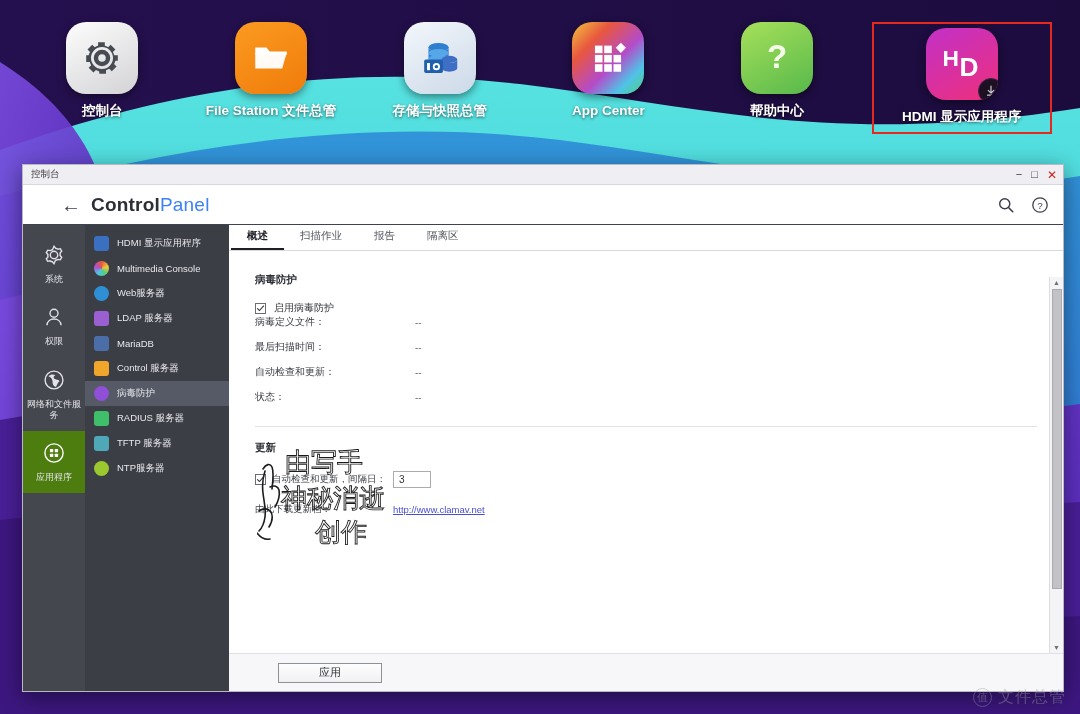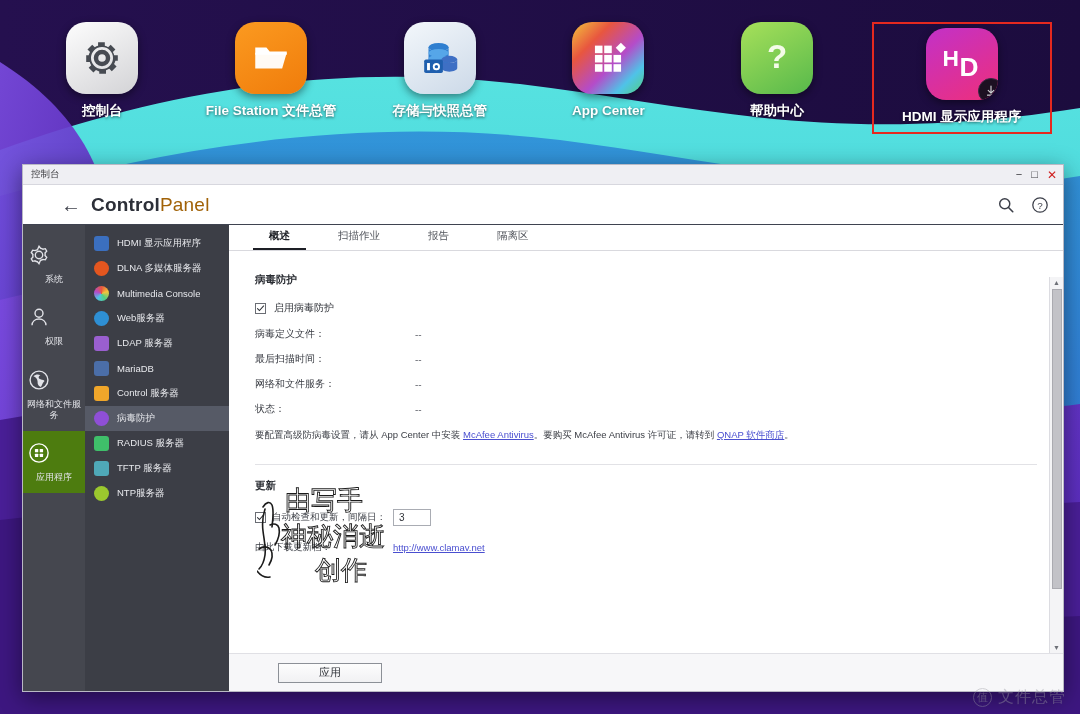--- a/index.html
+++ b/index.html
@@ -86,34 +86,34 @@
   .tb-btn.close { color: #cf2020; font-weight: bold; font-size: 12px; }
 
   #appheader {
     height: 40px; background: #fff;
     border-bottom: 1px solid #3f4350;
     display: flex; align-items: center; padding: 0 14px 0 38px;
     flex: none; position: relative;
   }
   #back-arrow { font-size: 20px; color: #3c3f49; margin-right: 10px; cursor: pointer; line-height: 1; }
   #app-title { font-size: 19px; color: #2c2f38; font-weight: normal; letter-spacing: .2px; }
-  #app-title .light { color: #a16207; }
+  #app-title .light { color: #3b82f6; }
   .header-actions { margin-left: auto; display: flex; align-items: center; gap: 16px; }
   .hdr-ico { width: 18px; height: 18px; cursor: pointer; }
 
   #body-row { flex: 1; display: flex; min-height: 0; }
 
   
   #rail {
     width: 62px; background: #45474f; flex: none;
     display: flex; flex-direction: column; padding-top: 8px;
   }
   .rail-item {
     padding: 9px 3px 10px 3px; display: flex; flex-direction: column;
-    gap: 6px; cursor: pointer;
+    align-items: center; gap: 6px; cursor: pointer;
   }
   .rail-item.active { background: #4d7c0f; }
   .rail-label { color: #e2e3e8; font-size: 9px; text-align: center; line-height: 1.25; }
   .rail-ico { width: 26px; height: 26px; }
 
   
   #applist {
     width: 144px; background: #3c3e46; flex: none;
     padding-top: 6px; overflow: hidden;
   }
@@ -122,33 +122,33 @@
     padding: 5px 6px 5px 9px; cursor: pointer; height: 25px;
   }
   .app-item.active { background: #565a66; }
   .app-dot { width: 15px; height: 15px; border-radius: 3px; flex: none; }
   .app-name { color: #e7e8ec; font-size: 9.5px; white-space: nowrap; overflow: hidden; }
 
   
   #content { flex: 1; background: #fff; display: flex; flex-direction: column; min-width: 0; position: relative; }
   #tabbar {
     height: 26px; border-bottom: 1px solid #d9d9de;
-    display: flex; align-items: flex-end; padding-left: 24px; gap: 16px; flex: none;
+    display: flex; align-items: flex-end; padding-left: 2px; gap: 0; flex: none;
   }
   .tab {
     font-size: 10.5px; color: #55585f; padding: 0 16px 5px 16px;
     cursor: pointer; border-bottom: 2px solid transparent;
   }
   .tab.active { color: #1d1f25; border-bottom-color: #1d1f25; font-weight: bold; }
 
   #scrollarea { flex: 1; position: relative; overflow: hidden; background: #fff; }
   #pane { padding: 22px 26px 0 26px; position: relative; }
 
   .sec-title { font-size: 10.5px; color: #2a2d33; font-weight: bold; margin-bottom: 14px; }
-  .cbrow { display: flex; align-items: center; gap: 8px; margin-bottom: 12px; }
+  .cbrow { display: flex; align-items: center; gap: 8px; }
   .cbox {
     width: 11px; height: 11px; border: 1px solid #6a6d74; background: #fff;
     display: flex; align-items: center; justify-content: center; cursor: pointer;
   }
   .cbox svg { width: 9px; height: 9px; }
   .cblabel { font-size: 10px; color: #2f3238; }
 
   .kvrow { display: flex; align-items: center; margin-bottom: 11px; font-size: 10px; color: #3a3d44; }
   .kv-k { width: 160px; }
   .kv-v { color: #6d7077; }
@@ -423,24 +423,20 @@
         </div>
 
       </div>
 
       <div id="applist">
         <div class="app-item">
             <span class="app-dot" style="background:#3b6fbf"></span>
             <span class="app-name">HDMI 显示应用程序</span>
           </div>
         <div class="app-item">
-            <span class="app-dot" style="background:#e4561f;border-radius:50%"></span>
-            <span class="app-name">DLNA 多媒体服务器</span>
-          </div>
-        <div class="app-item">
             <span class="app-dot" style="background:conic-gradient(#e8563f,#f3c53c,#53cf7e,#4fc3e8,#b44cc9,#e8563f);border-radius:50%"></span>
             <span class="app-name">Multimedia Console</span>
           </div>
         <div class="app-item">
             <span class="app-dot" style="background:#2e8fd4;border-radius:50%"></span>
             <span class="app-name">Web服务器</span>
           </div>
         <div class="app-item">
             <span class="app-dot" style="background:#9a5fd0"></span>
             <span class="app-name">LDAP 服务器</span>
@@ -496,29 +492,28 @@
 
             <div class="kvrow">
               <span class="kv-k">病毒定义文件：</span>
               <span class="kv-v">--</span>
             </div>
             <div class="kvrow">
               <span class="kv-k">最后扫描时间：</span>
               <span class="kv-v">--</span>
             </div>
             <div class="kvrow">
-              <span class="kv-k">网络和文件服务：</span>
+              <span class="kv-k">自动检查和更新：</span>
               <span class="kv-v">--</span>
             </div>
             <div class="kvrow">
               <span class="kv-k">状态：</span>
               <span class="kv-v">--</span>
             </div>
 
-            <div class="note"><span>要配置高级防病毒设置，请从 App Center 中安装 </span><a>McAfee Antivirus</a><span>。要购买 McAfee Antivirus 许可证，请转到 </span><a>QNAP 软件商店</a><span>。</span></div>
 
             <div class="divider"></div>
 
             <div id="update-sec">
               <div class="sec-title">更新</div>
 
               <div class="urow">
                 <span class="lbl">
                   <span class="cbox">
                     <svg viewBox="0 0 12 12">

